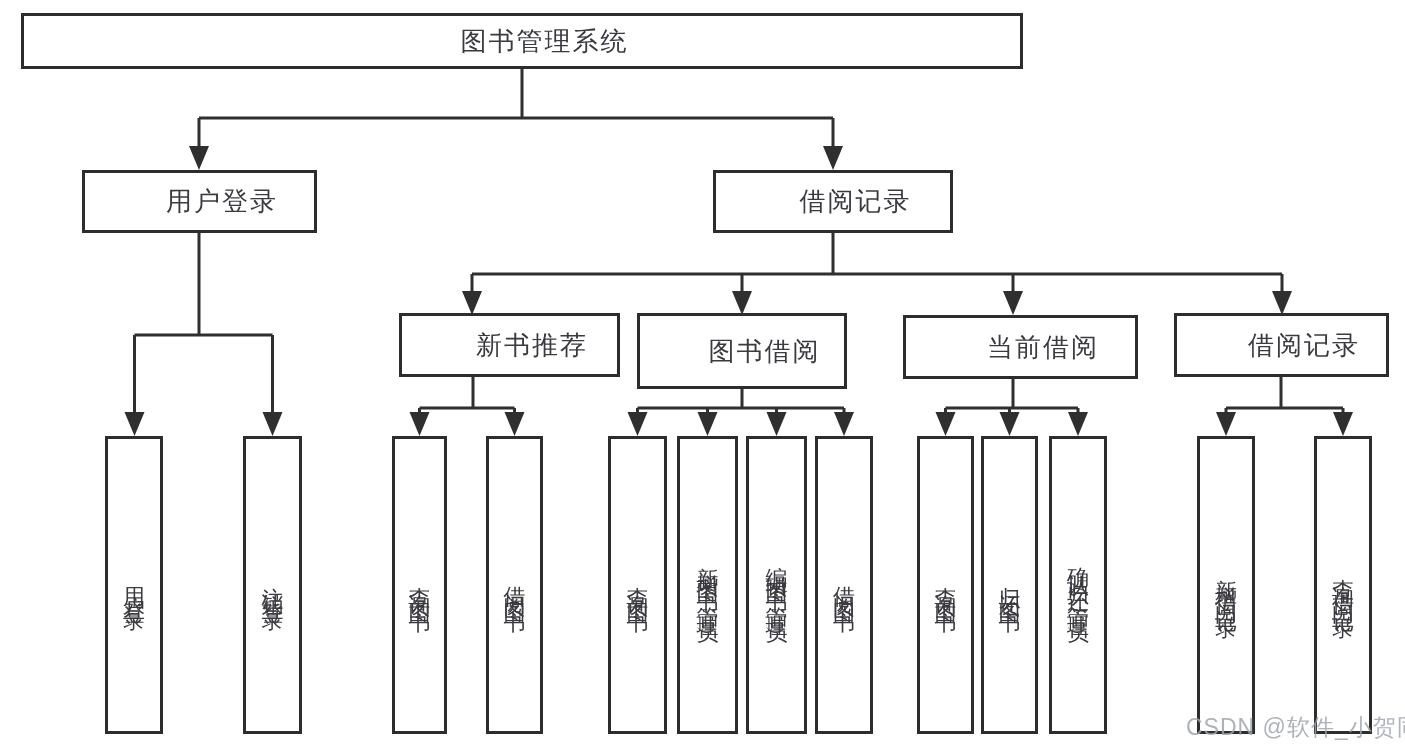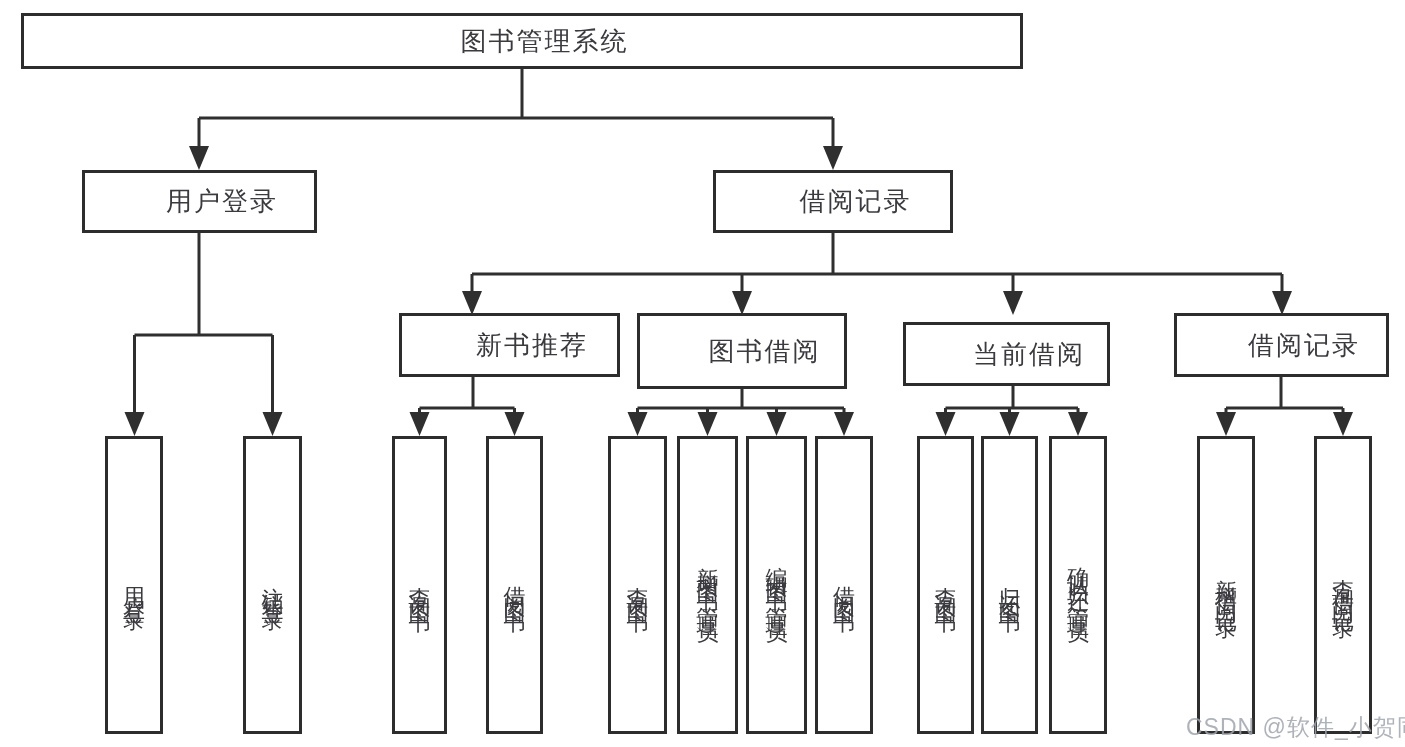--- a/index.html
+++ b/index.html
@@ -129,21 +129,21 @@
   <div class="node h-node" style="left:713px; top:170px; width:240px; height:63px;">
     <span>借阅记录</span>
   </div>
 
   <div class="node h-node" style="left:363px; top:313px; width:221px; height:64px;margin-left:36px;">
     <span>新书推荐</span>
   </div>
   <div class="node h-node" style="left:637px; top:313px; width:210px; height:76px;">
     <span>图书借阅</span>
   </div>
-  <div class="node h-node" style="left:903px; top:322px; width:207px; height:64px;">
+  <div class="node h-node" style="left:903px; top:315px; width:235px; height:64px;">
     <span>当前借阅</span>
   </div>
   <div class="node h-node" style="left:1174px; top:313px; width:215px; height:64px;">
     <span>借阅记录</span>
   </div>
 
   <div class="node v-node" style="left:105px; top:436px; width:58px; height:298px;">
     <span>用户登录</span>
   </div>
   <div class="node v-node" style="left:243px; top:436px; width:59px; height:298px;">

